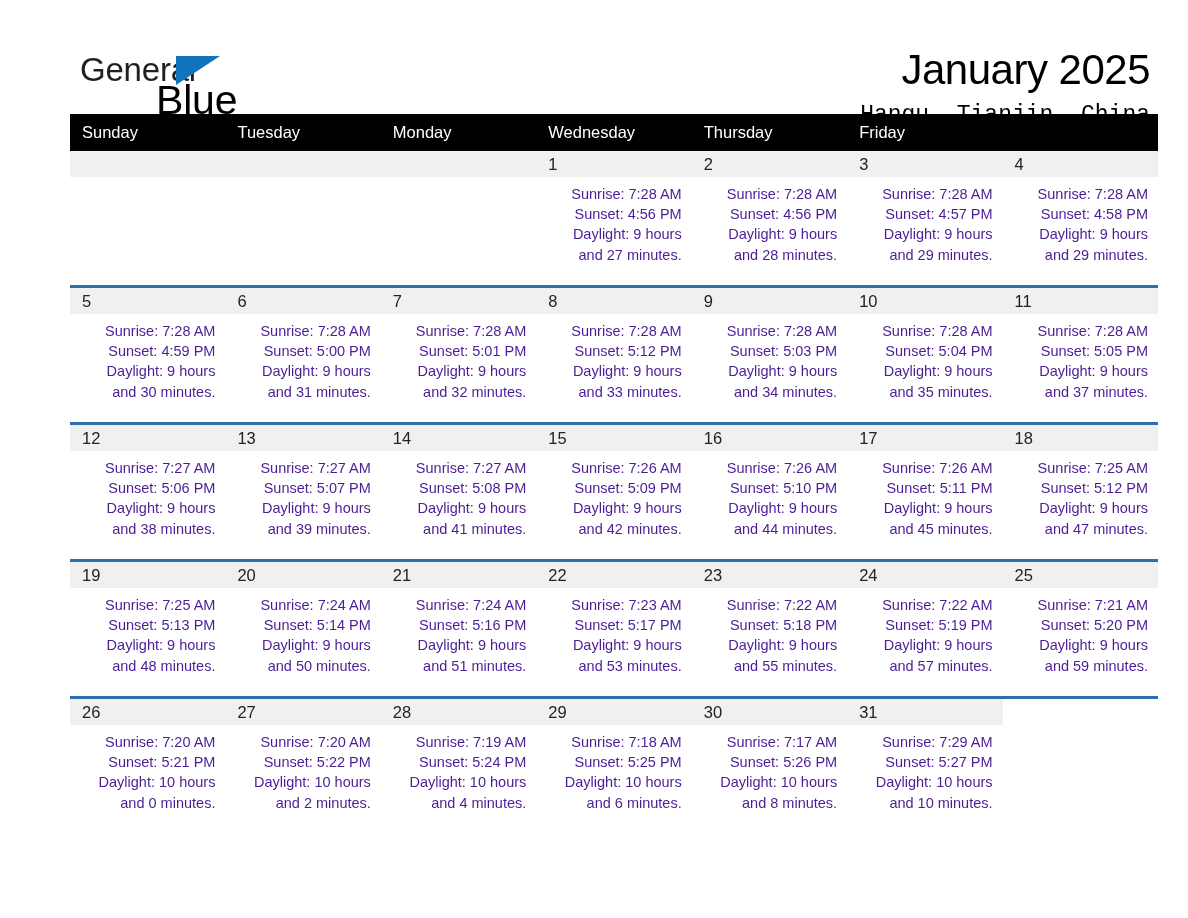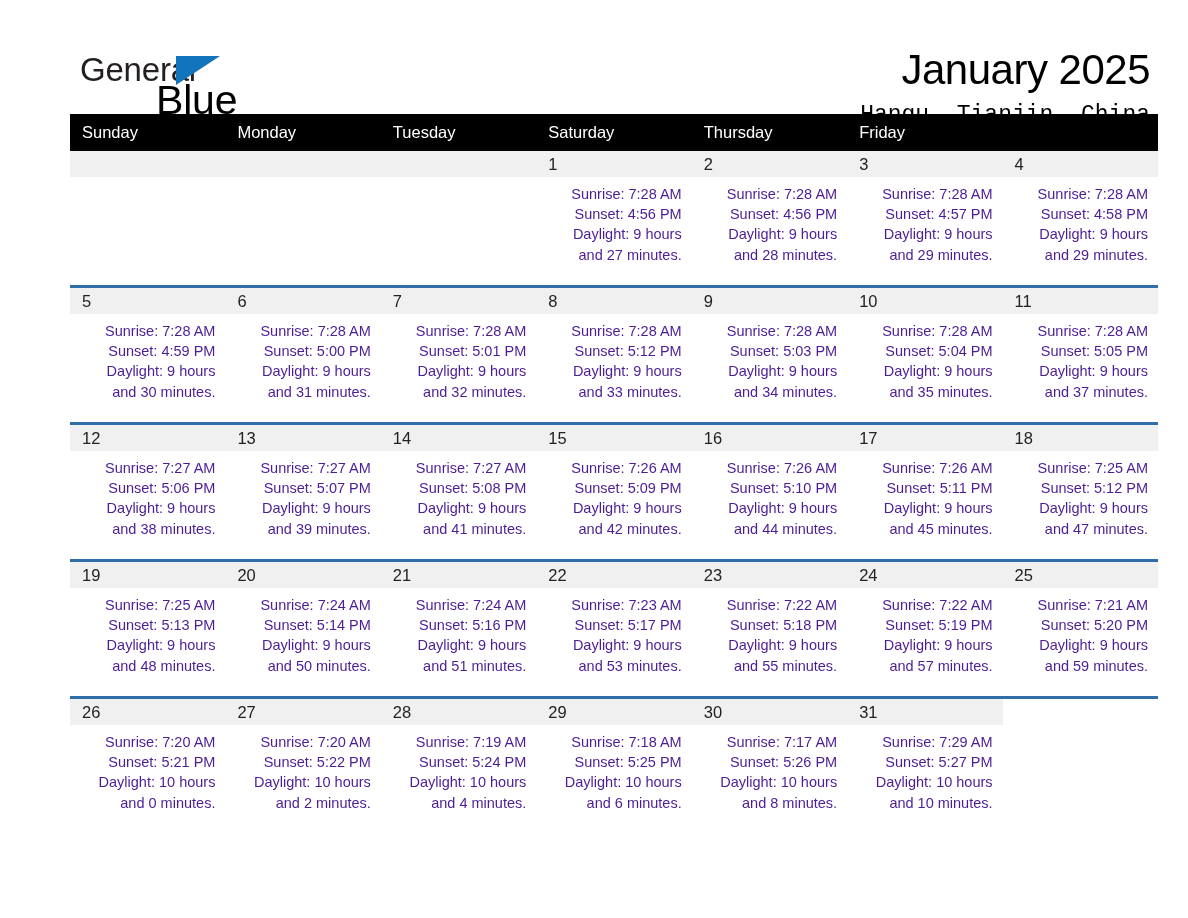--- a/index.html
+++ b/index.html
@@ -157,23 +157,23 @@
     <div class="title-block">
       <h1 class="cal-title">January 2025</h1>
       <h2 class="cal-location">Hangu, Tianjin, China</h2>
     </div>
 
   </div>
 
   <div class="calendar">
     <div class="weekday-row" id="weekday-row">
         <div class="weekday">Sunday</div>
+        <div class="weekday">Tuesday</div>
         <div class="weekday">Monday</div>
-        <div class="weekday">Tuesday</div>
-        <div class="weekday">Saturday</div>
+        <div class="weekday">Wednesday</div>
         <div class="weekday">Thursday</div>
         <div class="weekday">Friday</div>
       </div>
     <div id="weeks-container">
         <div class="week-row first">
           <div class="daycell empty">
             <div class="day-head"></div>
           </div>
           <div class="daycell empty">
             <div class="day-head"></div>

